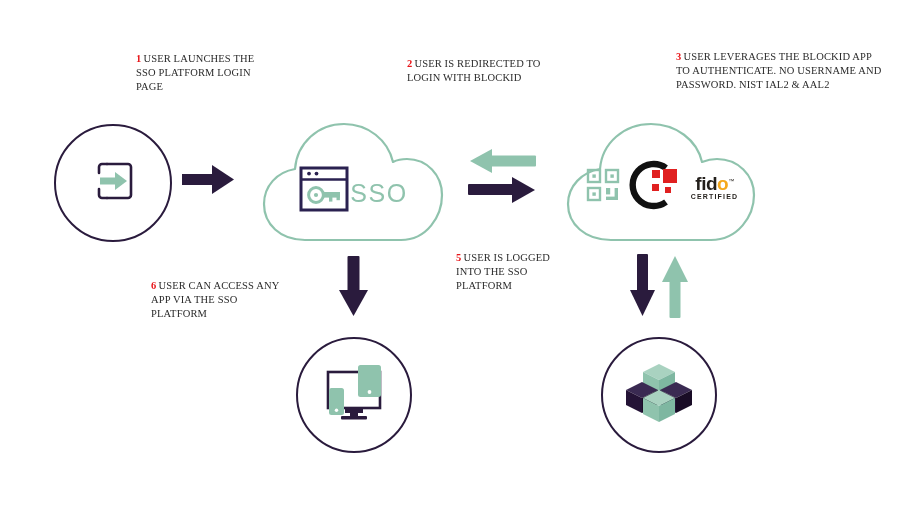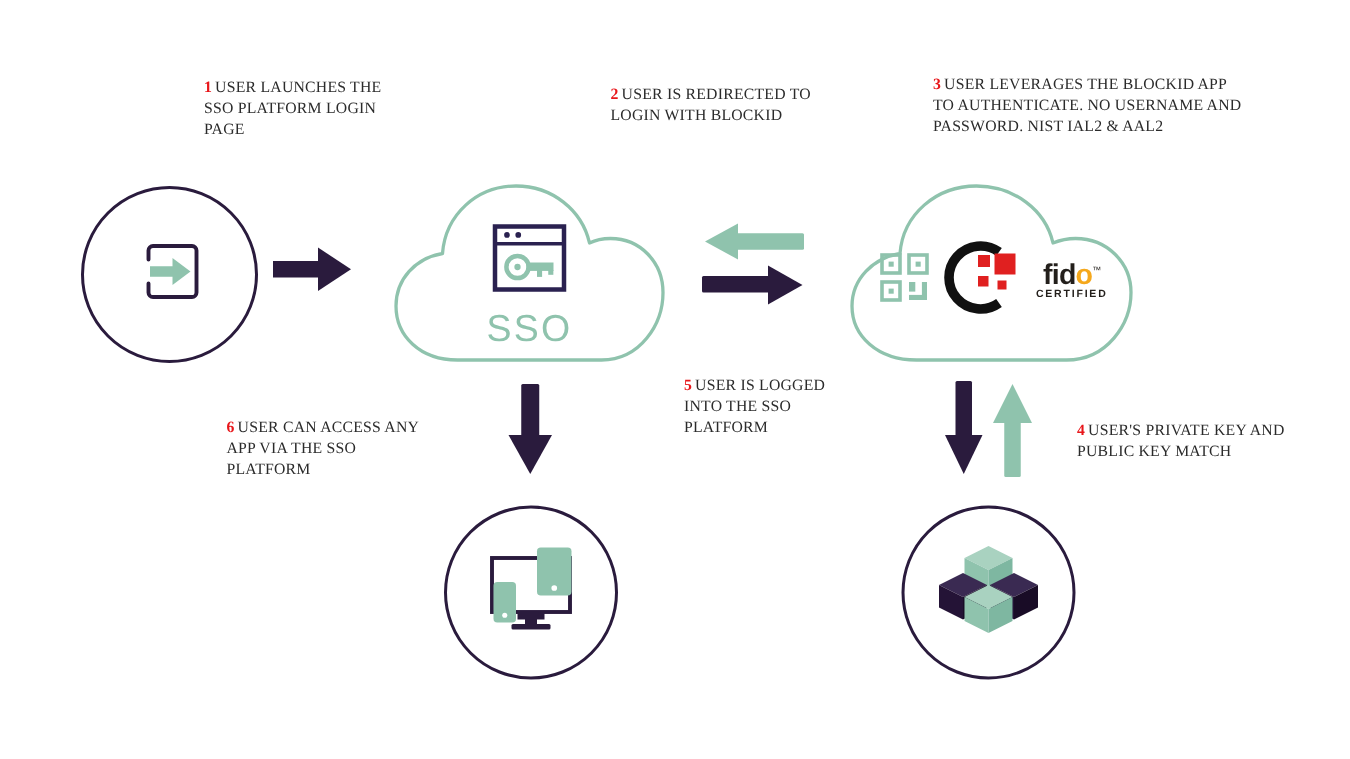--- a/index.html
+++ b/index.html
@@ -100,27 +100,24 @@
 <div id="canvas">
 
   <div class="step-label" style="left:136px; top:52px; width:130px;">
     <span class="step-num">1</span><span>USER LAUNCHES THE SSO PLATFORM LOGIN PAGE</span>
   </div>
 
   <div class="step-label" style="left:383px; top:57px; width:140px;margin-left:24px;">
     <span class="step-num">2</span><span>USER IS REDIRECTED TO LOGIN WITH BLOCKID</span>
   </div>
 
-  <div class="step-label" style="left:622px; top:50px; width:208px;">
+  <div class="step-label" style="left:676px; top:50px; width:208px;">
     <span class="step-num">3</span><span>USER LEVERAGES THE BLOCKID APP TO AUTHENTICATE. NO USERNAME AND PASSWORD. NIST IAL2 &amp; AAL2</span>
   </div>
 
-  <div class="step-label" style="left:718px; top:281px; width:152px;">
-    <span class="step-num">4</span><span>USER'S PRIVATE KEY AND PUBLIC KEY MATCH</span>
-  </div>
 
   <div class="step-label" style="left:456px; top:251px; width:105px;">
     <span class="step-num">5</span><span>USER IS LOGGED INTO THE SSO PLATFORM</span>
   </div>
 
   <div class="step-label" style="left:151px; top:279px; width:140px;">
     <span class="step-num">6</span><span>USER CAN ACCESS ANY APP VIA THE SSO PLATFORM</span>
   </div>
 
   <div class="node-circle" style="left:54px; top:124px; width:118px; height:118px;">
@@ -148,21 +145,21 @@
     <svg width="190" height="132" viewBox="0 0 190 132">
       <path d="M47 124
                C22 124 6 108 6 88
                C6 70 19 56 37 53
                C39 27 60 8 86 8
                C110 8 130 24 135 46
                C139 44 144 43 149 43
                C169 43 184 59 184 79
                C184 100 169 124 143 124 Z" fill="#ffffff" stroke="#8fc3ad" stroke-width="2.2" stroke-linejoin="round"></path>
     </svg>
-    <div class="cloud-inner" style="flex-direction:column; padding-top:18px; box-sizing:border-box;text-align:right;">
+    <div class="cloud-inner" style="flex-direction:row; padding-top:18px; box-sizing:border-box;text-align:right;">
       <span>
         <svg width="52" height="48" viewBox="0 0 52 48">
 
           <rect x="3" y="3" width="46" height="42" fill="#ffffff" stroke="#2a2150" stroke-width="3"></rect>
 
           <line x1="3" y1="14.5" x2="49" y2="14.5" stroke="#2a2150" stroke-width="2.4"></line>
           <circle cx="11" cy="8.6" r="1.9" fill="#2a2150"></circle>
           <circle cx="18.5" cy="8.6" r="1.9" fill="#2a2150"></circle>
 
           <circle cx="18" cy="30" r="7.4" fill="none" stroke="#8fc3ad" stroke-width="3"></circle>

